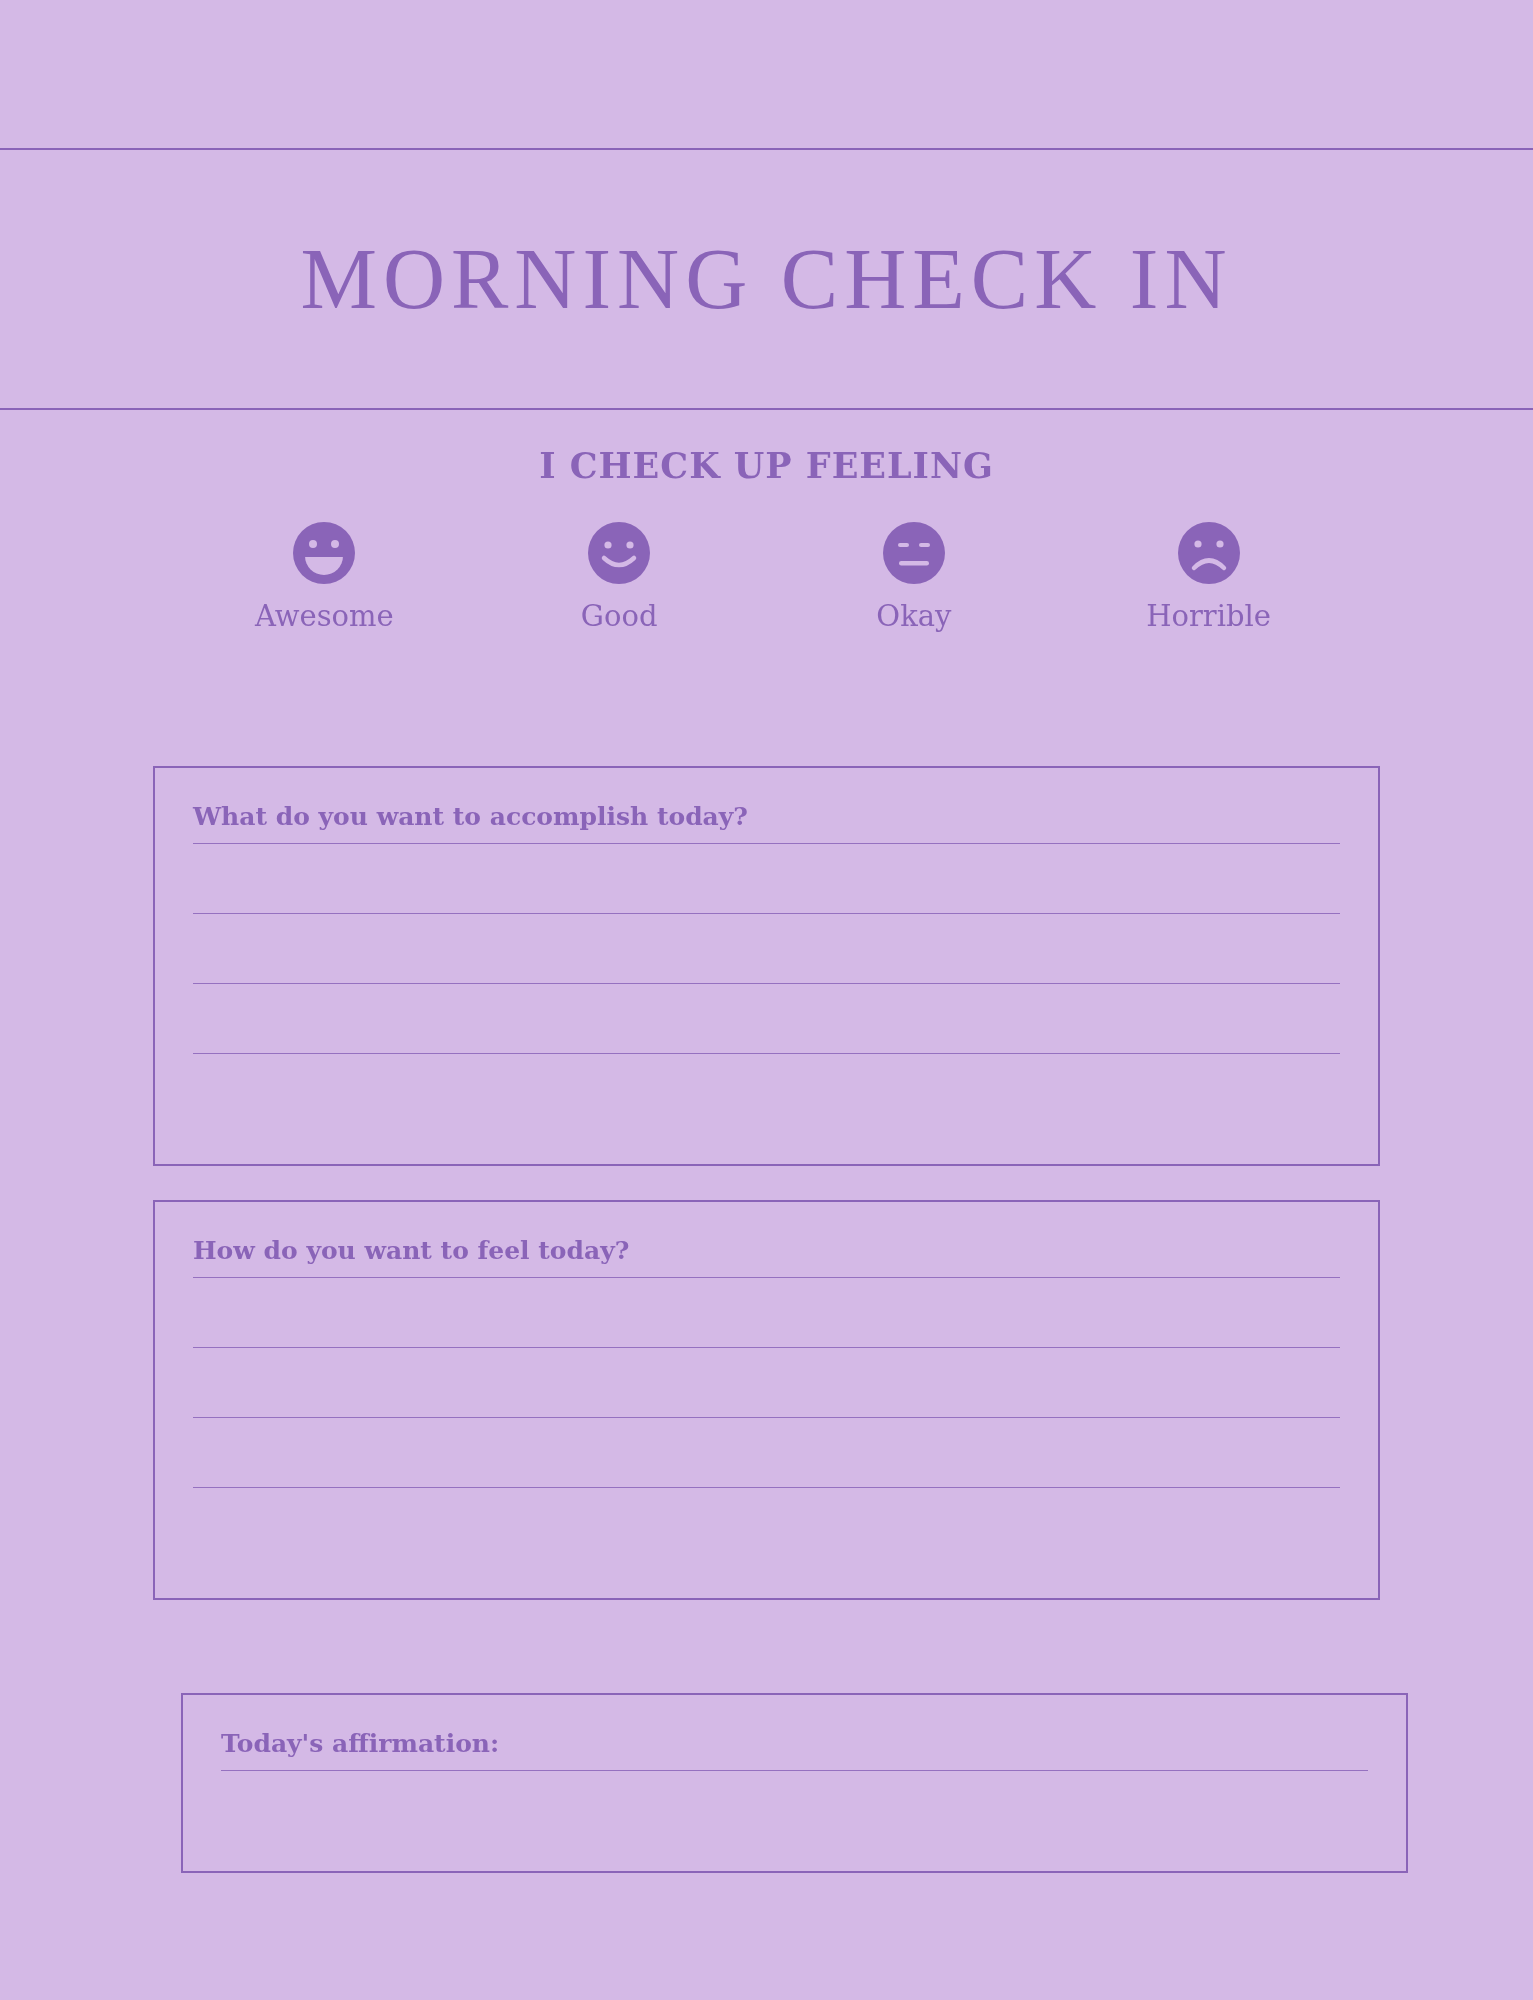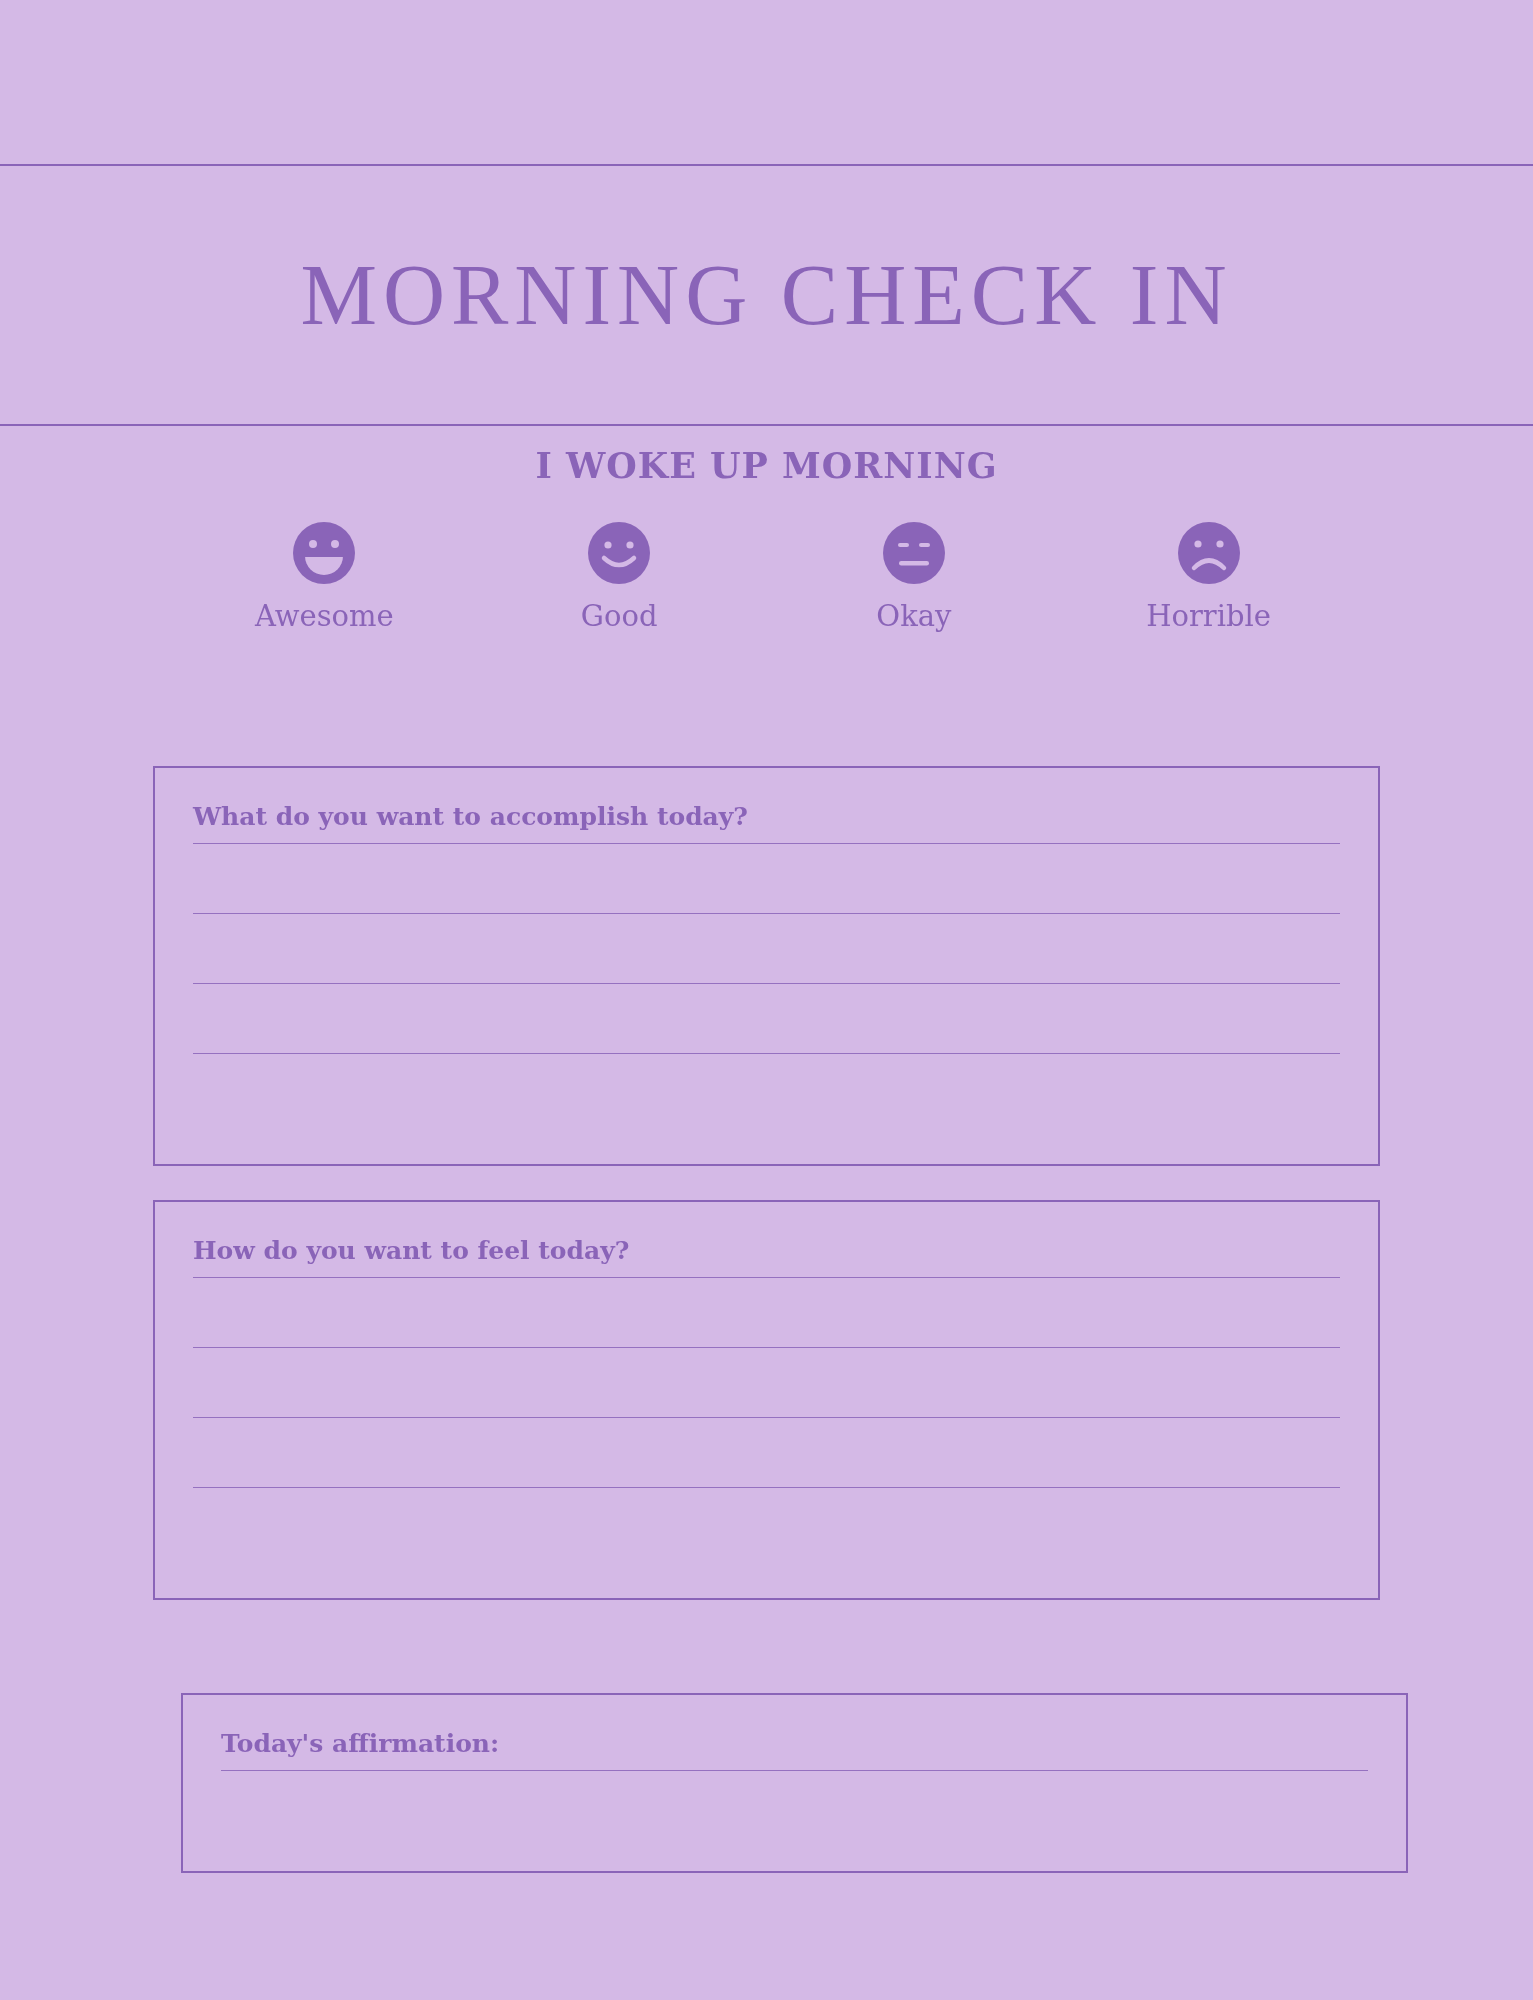--- a/index.html
+++ b/index.html
@@ -18,21 +18,21 @@
   .page {
     position: relative;
     width: 1533px;
     height: 2000px;
     box-sizing: border-box;
   }
 
   
   .title-band {
     position: absolute;
-    top: 164px;
+    top: 148px;
     left: 0;
     width: 1533px;
     height: 262px;
     border-top: 2px solid #8a64b8;
     border-bottom: 2px solid #8a64b8;
     box-sizing: border-box;
     display: flex;
     align-items: center;
     justify-content: center;
   }
@@ -133,21 +133,21 @@
 </head>
 <body>
 
 <div class="page">
 
   <div class="title-band">
     <h1>MORNING CHECK IN</h1>
   </div>
 
   <div class="mood-section">
-    <div class="mood-heading">I WOKE UP MORNING</div>
+    <div class="mood-heading">I CHECK UP FEELING</div>
     <div class="mood-row">
 
       <div class="mood-item">
         <svg class="mood-face" viewBox="0 0 66 66">
           <circle cx="33" cy="33" r="31" fill="#8a64b8"></circle>
           <circle cx="22" cy="24" r="4" fill="#d4b9e6"></circle>
           <circle cx="44" cy="24" r="4" fill="#d4b9e6"></circle>
           <path d="M14 36 H52 A19 19 0 0 1 14 36 Z" fill="#d4b9e6"></path>
           <path d="M14 36 H52" stroke="#8a64b8" stroke-width="2" fill="none"></path>
         </svg>

